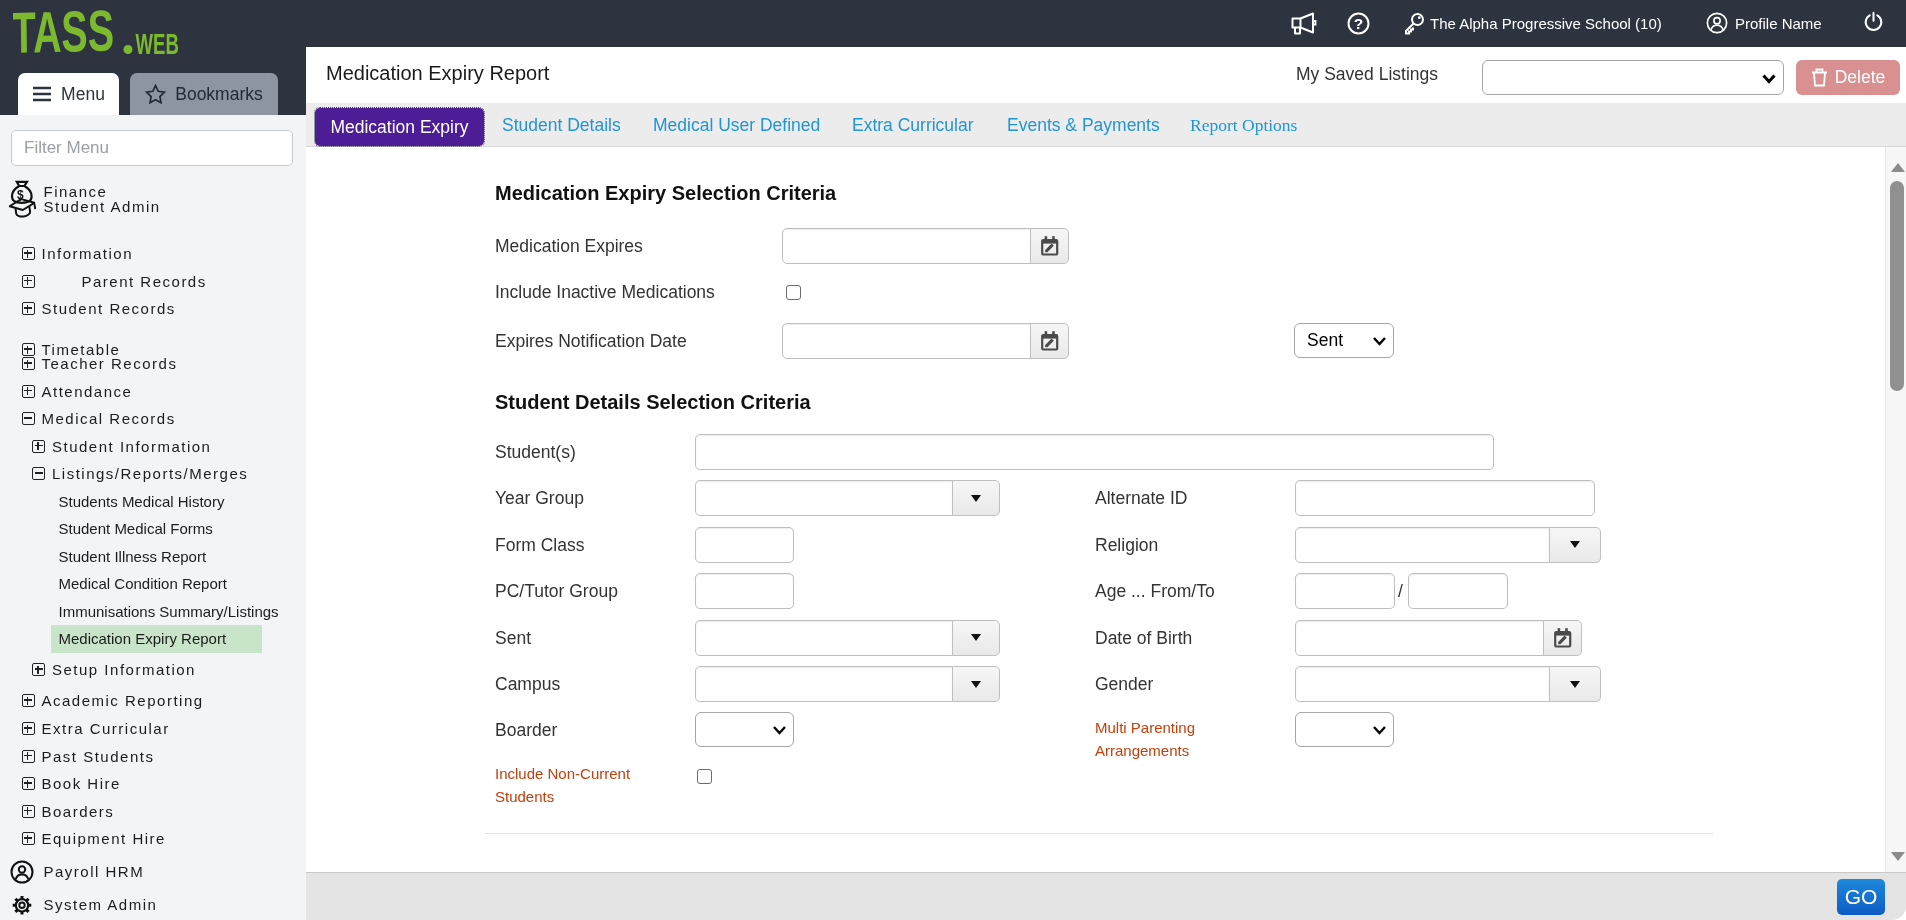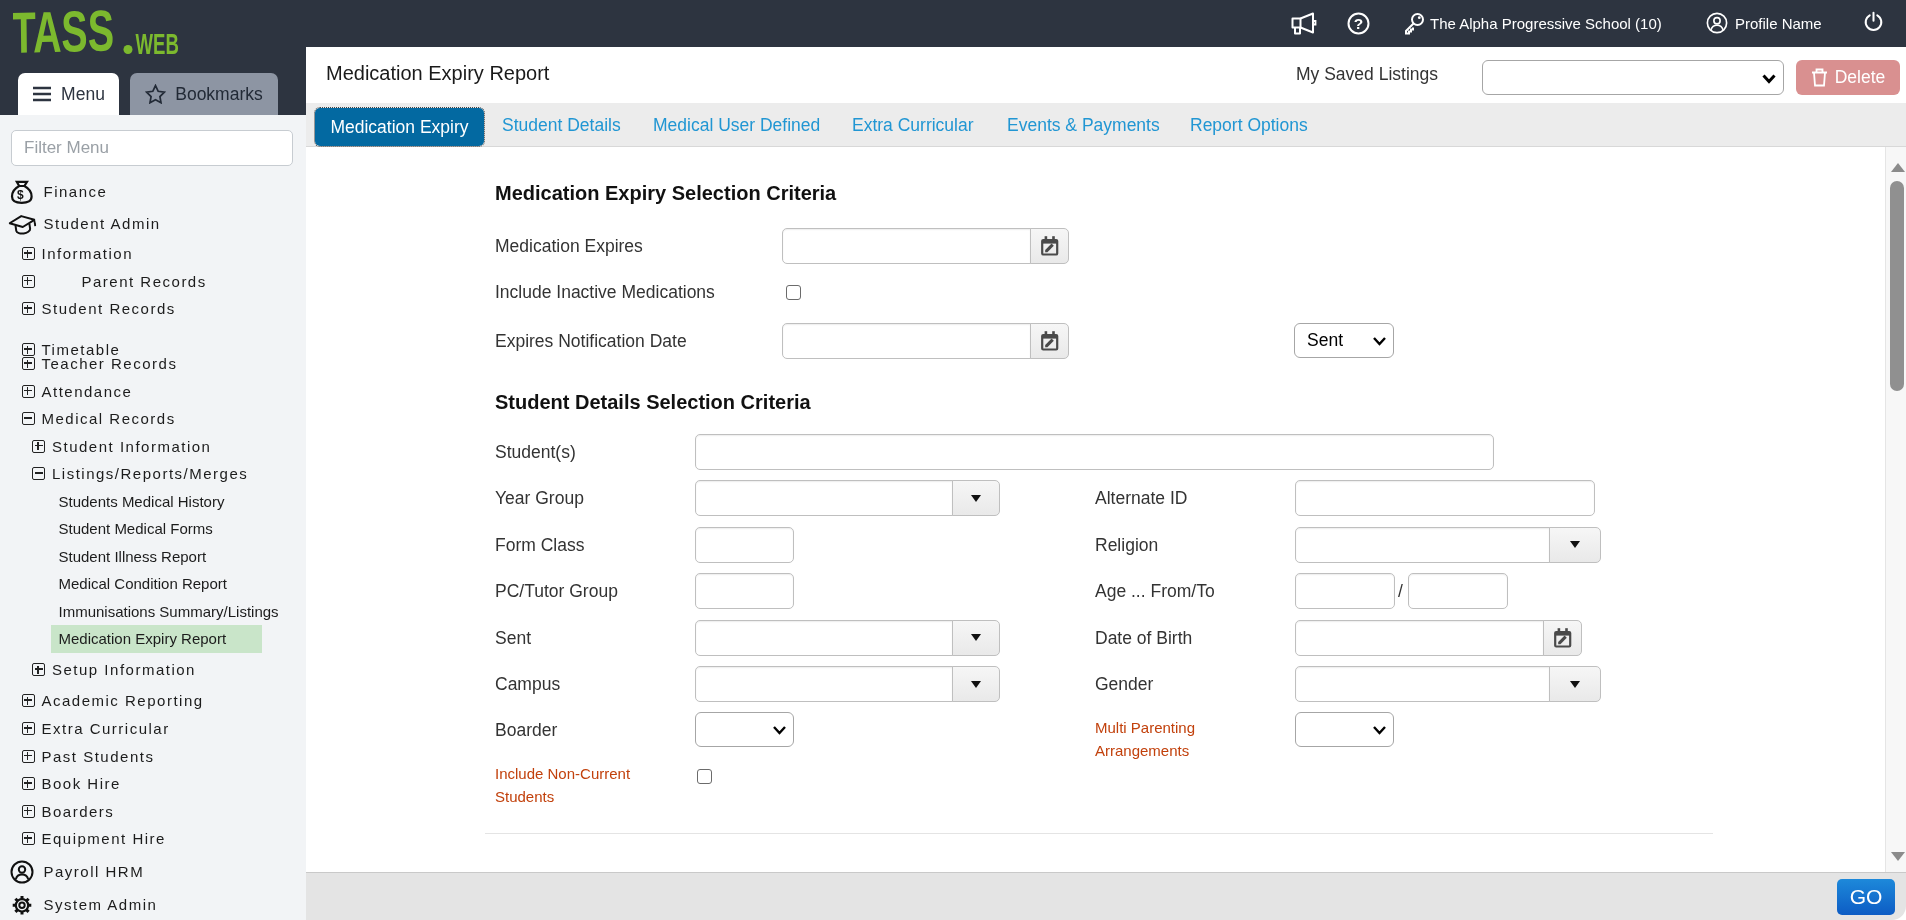--- a/index.html
+++ b/index.html
@@ -31,41 +31,41 @@
 
 
 #mainhead { left:306px; top:47px; width:1600px; height:56px; background:#fff; }
 #ptitle { left:20px; top:15px; font-size:20px; color:#1a1a1a; }
 #msl { left:990px; top:17px; font-size:17.5px; color:#333; }
 #msl-sel { left:1176px; top:13px; width:302px; height:35px; }
 #btn-del { left:1490px; top:13px; width:104px; height:35px; background:#d99090; border-radius:6px; color:#fff; font-size:17.5px; display:flex; align-items:center; justify-content:center; gap:7px; }
 
 
 #tabstrip { left:306px; top:103px; width:1600px; height:44px; background:#ececec; border-bottom:1px solid #d8d8d8; }
-#pill { left:9px; top:5px; width:169px; height:38px; background:#0369a1; outline:1px dotted #444; outline-offset:0px; border-radius:5px; color:#fff; font-size:17.5px; text-align:center; line-height:38px; }
+#pill { left:9px; top:5px; width:169px; height:38px; background:#4c1d95; outline:1px dotted #444; outline-offset:0px; border-radius:5px; color:#fff; font-size:17.5px; text-align:center; line-height:38px; }
 .tablink { position:absolute; top:0; height:44px; line-height:44px; font-size:17.5px; color:#2196d3; }
 
 
 #content { left:306px; top:147px; width:1600px; height:725px; background:#fff; overflow:hidden;margin-top:12px; }
 .h2 { position:absolute; font-size:20px; font-weight:bold; color:#111; white-space:nowrap; }
 .lbl { position:absolute; font-size:17.5px; color:#333; line-height:36px; height:36px; white-space:nowrap; }
 .lbl2 { position:absolute; font-size:15px; color:#c2410c; line-height:23px; }
 .inp { position:absolute; height:36px; background:#fff; border:1px solid #bfbfbf; border-radius:5px; box-shadow:inset 0 1px 1.5px rgba(0,0,0,.075); }
 .grp { position:absolute; height:36px; display:flex; }
 .grp .gi { height:36px; background:#fff; border:1px solid #bfbfbf; border-radius:5px 0 0 5px; box-shadow:inset 0 1px 1.5px rgba(0,0,0,.075); }
 .grp .gb { height:36px; margin-left:-1px; background:linear-gradient(#f6f6f6,#e9e9e9); border:1px solid #bfbfbf; border-radius:0 5px 5px 0; display:flex; align-items:center; justify-content:center; }
 .sel { position:absolute; height:35px; background:#fff; border:1px solid #a6a6a6; border-radius:6px; font-size:17.5px; color:#000; line-height:33px; padding-left:12px; }
 .sel svg { position:absolute; right:6px; top:12px; }
 .cb { position:absolute; width:15px; height:15px; background:#fff; border:1.5px solid #6b6b6b; border-radius:3px; }
 .tri { width:0; height:0; border-left:5.5px solid transparent; border-right:5.5px solid transparent; border-top:7px solid #111; }
 #hr1 { left:485px; top:833px; width:1228px; height:1px; background:#e4e4e4; }
 
 
 #footer { left:306px; top:872px; width:1600px; height:48px; background:#e4e4e4; border-top:1px solid #c9c9c9; border-radius:0 0 14px 0; z-index:5; }
-#btn-go { position:absolute; left:1531px; top:6px; width:58px; height:36px; background:linear-gradient(#1d89da,#0d5cc4); border-radius:5px; color:#fff; font-size:21px; text-align:center; line-height:35px; }
+#btn-go { position:absolute; left:1531px; top:6px; width:48px; height:36px; background:linear-gradient(#1d89da,#0d5cc4); border-radius:5px; color:#fff; font-size:21px; text-align:center; line-height:35px; }
 
 
 #sb-track { left:1885px; top:147px; width:21px; height:725px; background:#f7f7f7; border-left:1px solid #e5e5e5; }
 #sb-thumb { left:1890px; top:181px; width:14px; height:210px; background:#909090; border-radius:7px; }
 .sb-arr { position:absolute; left:1891px; width:0; height:0; border-left:7px solid transparent; border-right:7px solid transparent; }
 #sb-up { top:163px; border-bottom:9px solid #8b8b8b; }
 #sb-dn { top:852px; border-top:9px solid #8b8b8b; }
 </style>
 </head>
 <body>
@@ -127,21 +127,21 @@
 <div class="abs" id="sidebar">
   <div class="abs" id="filter">Filter Menu</div>
   <div id="menu">
       <div class="mi parent" style="top:64px;">
         <svg width="24" height="25" viewBox="0 0 24 25" style="position:absolute;left:10px;top:1px;">
           <path d="M9.2 6 L6.8 1.8 L17 1.8 L14.4 6 M9.2 6 C4.5 8.5 2 13 2 16.5 C2 21 5.8 22.8 11.8 22.8 C17.8 22.8 21.6 21 21.6 16.5 C21.6 13 19.1 8.5 14.4 6 Z" fill="none" stroke="#111" stroke-width="2.2"></path>
           <text x="11.2" y="18.5" font-size="12" font-weight="bold" fill="#111" text-anchor="middle">$</text>
         </svg>
         <span style="position:absolute;left:43.5px;">Finance</span>
       </div>
-      <div class="mi parent" style="top:96px;padding-left:32px;">
+      <div class="mi parent" style="top:79px;padding-left:32px;">
         <svg width="27" height="22" viewBox="0 0 27 22" style="position:absolute;left:9px;top:3px;transform:rotate(-8deg);">
           <path d="M13.5 2 L26 7.5 L13.5 13 L1 7.5 Z" fill="none" stroke="#111" stroke-width="2" stroke-linejoin="round"></path>
           <path d="M6.5 10.5 L6.5 16 C6.5 18 10 19.5 13.5 19.5 C17 19.5 20.5 18 20.5 16 L20.5 10.5" fill="none" stroke="#111" stroke-width="2"></path>
           <path d="M26 8 L26 14" stroke="#111" stroke-width="2"></path>
         </svg>
         <span style="position:absolute;left:43.5px;">Student Admin</span>
       </div>
       <div class="mi parent" style="top:126px;">
         <span class="pm plus" style="left:21.5px;"></span>
         <span style="position:absolute;left:41.5px;">Information</span>
@@ -256,21 +256,21 @@
         <path d="M1 4.5 h15 M5.5 4 V1.5 h6 V4 M3 4.5 l1 13 h9 l1-13" fill="none" stroke="#fff" stroke-width="1.8"></path>
       </svg>Delete</div>
 </div>
 
 <div class="abs" id="tabstrip">
   <div class="abs" id="pill">Medication Expiry</div>
   <div class="tablink" style="left:196px;">Student Details</div>
   <div class="tablink" style="left:347px;">Medical User Defined</div>
   <div class="tablink" style="left:546px;">Extra Curricular</div>
   <div class="tablink" style="left:701px;">Events &amp; Payments</div>
-  <div class="tablink" style="left:884px;">Report Options</div>
+  <div class="tablink" style="left:884px;font-family:Liberation Serif, serif;">Report Options</div>
 </div>
 
 <div class="abs" id="content">
     <div class="h2" style="left:189px;top:23px;">Medication Expiry Selection Criteria</div>
     <div class="lbl" style="left:189px;top:69px;">Medication Expires</div>
     <div class="grp" style="left:476px;top:69px;">
       <div class="gi" style="width:249px;"></div>
       <div class="gb" style="width:39px;">
         <svg width="21" height="22" viewBox="0 0 21 22">
           <rect x="3.2" y="5" width="15" height="14.5" rx="1" fill="none" stroke="#4a4a4a" stroke-width="2.2"></rect>

